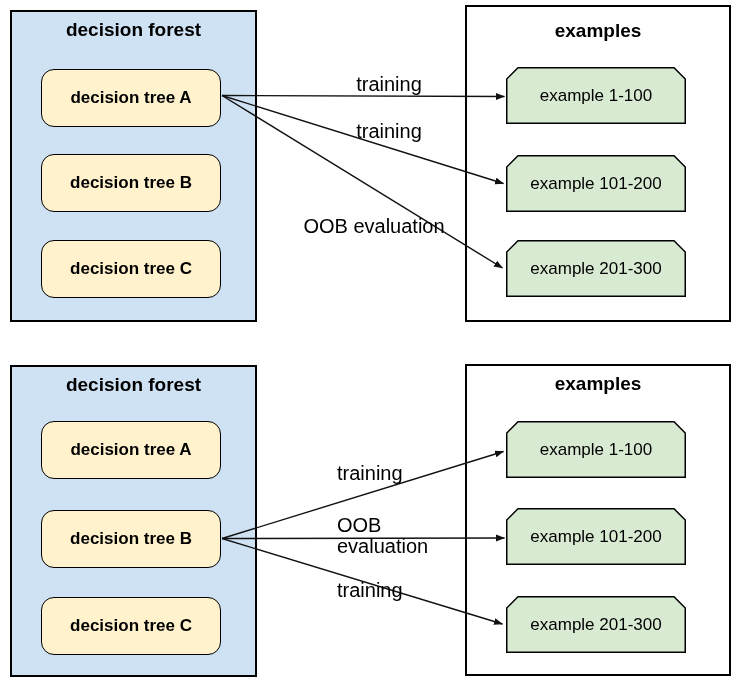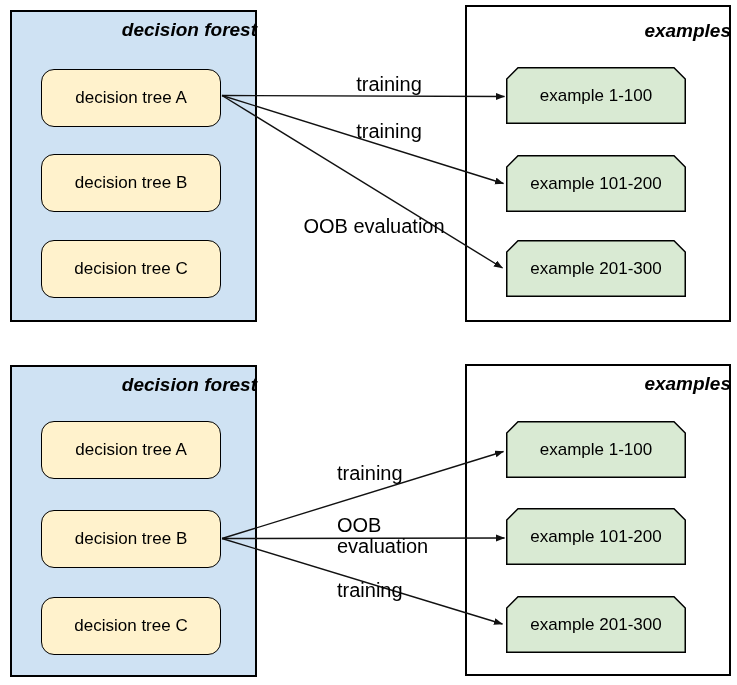--- a/index.html
+++ b/index.html
@@ -18,29 +18,30 @@
   }
   .forest-box{
     position:absolute;background:var(--forest-fill);
     border:2px solid var(--border);box-sizing:border-box;
   }
   .examples-box{
     position:absolute;background:#ffffff;
     border:2px solid var(--border);box-sizing:border-box;
   }
   .box-title{
-    position:absolute;text-align:right;font-weight:bold;
-    font-size:19px;line-height:24px;font-style:italic;
+    position:absolute;text-align:center;font-weight:bold;
+    font-size:19px;line-height:24px;
   }
   .tree-box{
     position:absolute;width:180px;height:58px;
     background:var(--tree-fill);border:1.5px solid var(--border);
     border-radius:13px;box-sizing:border-box;
     display:flex;align-items:center;justify-content:center;
     font-size:17px;
+    font-weight:bold;
   }
   .example-card{position:absolute;width:180px;height:57px;}
   .example-card .card-shape{position:absolute;left:0;top:0;}
   .example-card .card-shape polygon{
     fill:var(--example-fill);stroke:var(--border);stroke-width:1.5;
   }
   .card-label{
     position:absolute;left:0;top:0;right:0;bottom:0;
     display:flex;align-items:center;justify-content:center;
     font-size:17px;

